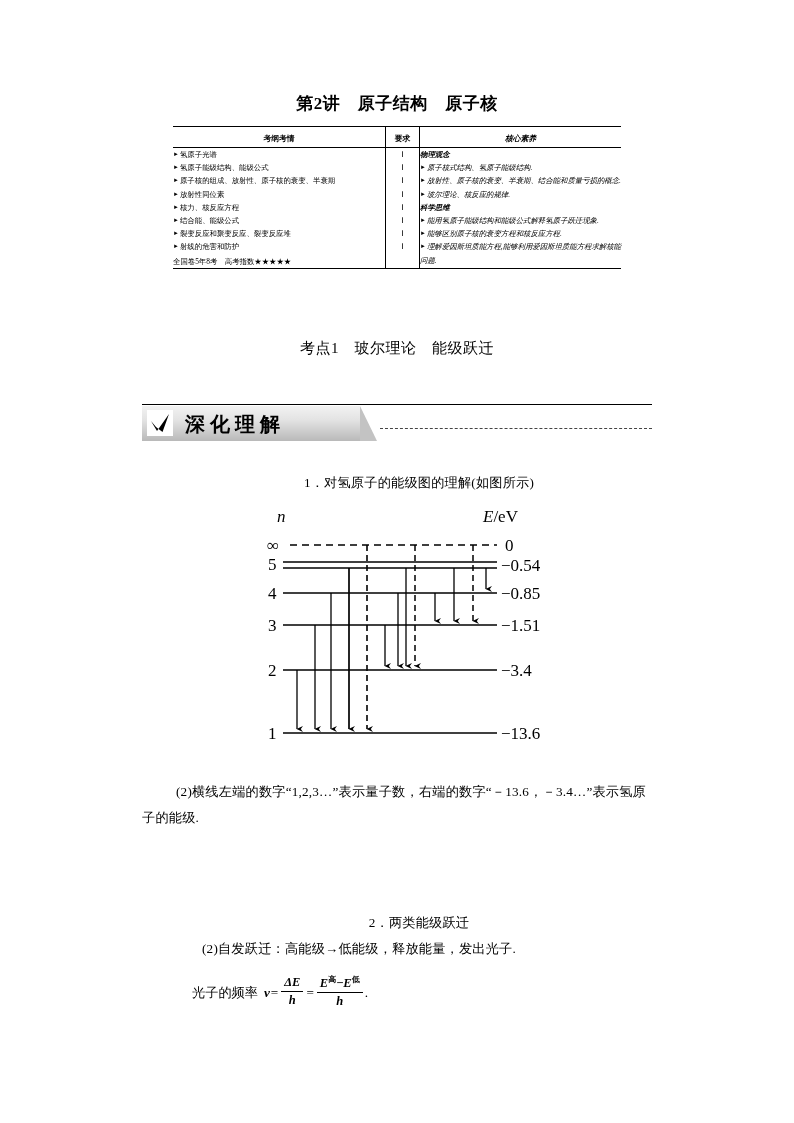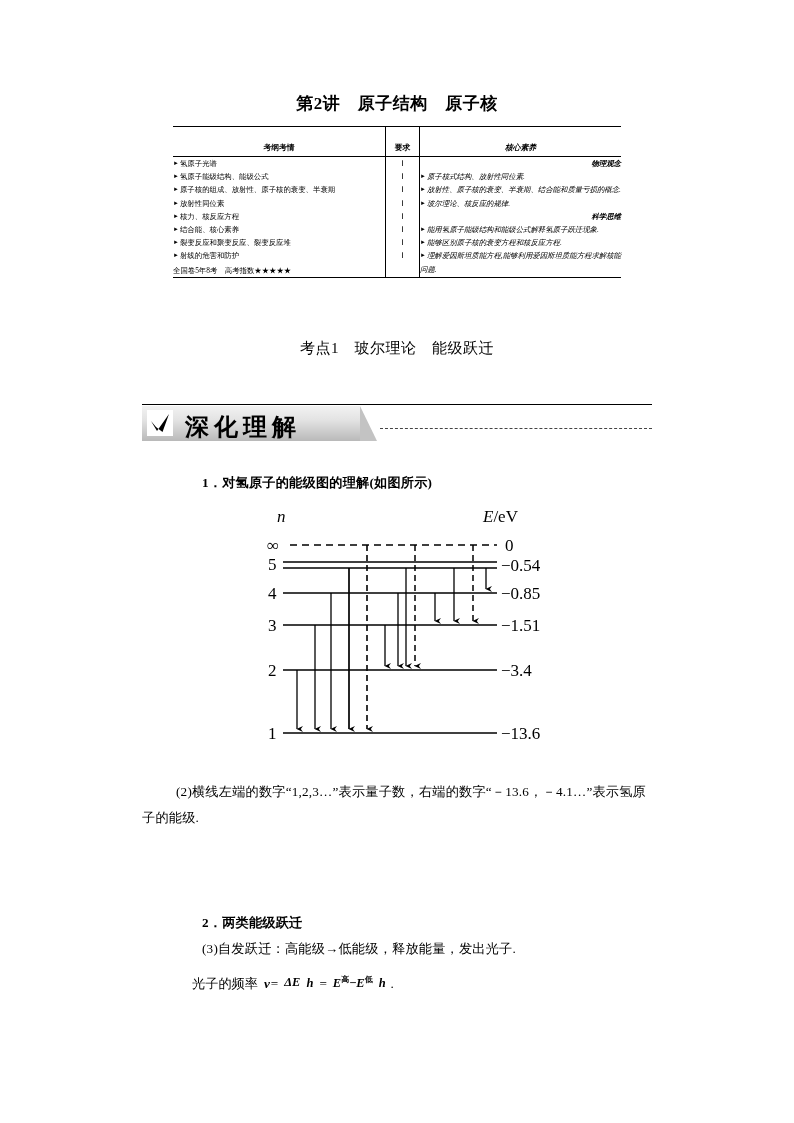--- a/index.html
+++ b/index.html
@@ -45,21 +45,21 @@
     font-size: 7.4px;
   }
   .syllabus td, .syllabus th {
     padding: 0;
     vertical-align: top;
   }
   .syllabus .th-row th {
     font-size: 7.8px;
     font-weight: bold;
     text-align: center;
-    padding: 15px 0 3px 0;
+    padding: 6px 0 3px 0;
     border-bottom: 0.9px solid #000;
   }
   .col-a { width: 214px; }
   .col-b { width: 34px; border-left: 0.9px solid #000; border-right: 0.9px solid #000; }
   .col-c { width: 200px; font-style: italic; }
 
   .cell-pad-a { padding: 4px 2px 4px 4px; }
   .cell-pad-b { padding: 4px 0 4px 0; text-align: center; }
   .cell-pad-c { padding: 4px 3px 4px 5px; }
 
@@ -78,21 +78,20 @@
     font-size: 8px;
   }
   .sy-foot {
     line-height: 13.2px;
     white-space: nowrap;
     padding-top: 1px;
   }
   .cat-head {
     font-weight: bold;
     line-height: 13.2px;
-    text-align: right;
   }
 
   
   .kaodian {
     position: absolute;
     left: 0; top: 339px;
     width: 794px;
     text-align: center;
     font-size: 15px;
     font-weight: normal;
@@ -133,40 +132,40 @@
     width: 26px; height: 26px;
     background: #ffffff;
     display: flex;
     align-items: center;
     justify-content: center;
   }
   .banner-check svg { display: block; }
   .banner-label {
     position: absolute;
     left: 43px; top: 13px;
-    font-size: 24px;
+    font-size: 20px;
     font-weight: bold;
     letter-spacing: 5px;
   }
   .banner-dash {
     position: absolute;
     left: 238px; top: 30px;
     width: 272px;
     border-top: 1.2px dashed #444;
   }
 
   
   .para {
     position: absolute;
     font-size: 13.2px;
     line-height: 26px;
     letter-spacing: 0.2px;
   }
   .p-indent { text-indent: 26px; }
-  .bold { font-weight: bold; }
+  .bold { font-weight: normal; text-align: center; }
 
   
   .diagram {
     position: absolute;
     left: 265px; top: 505px;
     width: 300px;
     height: 245px;
   }
   .diagram svg { display: block; }
 
@@ -174,20 +173,21 @@
   .formula-row {
     position: absolute;
     left: 192px; top: 975px;
     font-size: 13.2px;
     display: flex;
     align-items: center;
     white-space: nowrap;
   }
   .frac {
     display: inline-flex;
+    flex-direction: column;
     align-items: center;
     vertical-align: middle;
     margin: 0 2px;
     position: relative;
     top: -1px;
   }
   .frac .num {
     padding: 0 3px 1px 3px;
     font-size: 12.5px;
     font-style: italic;
@@ -221,38 +221,38 @@
       <th class="col-b">要求</th>
       <th class="col-c">核心素养</th>
     </tr>
     <tr>
       <td class="col-a cell-pad-a">
         <div class="sy-line"><span class="bullet">►</span><span>氢原子光谱</span></div>
         <div class="sy-line"><span class="bullet">►</span><span>氢原子能级结构、能级公式</span></div>
         <div class="sy-line"><span class="bullet">►</span><span>原子核的组成、放射性、原子核的衰变、半衰期</span></div>
         <div class="sy-line"><span class="bullet">►</span><span>放射性同位素</span></div>
         <div class="sy-line"><span class="bullet">►</span><span>核力、核反应方程</span></div>
-        <div class="sy-line"><span class="bullet">►</span><span>结合能、核心素养</span></div>
+        <div class="sy-line"><span class="bullet">►</span><span>结合能、能级公式</span></div>
         <div class="sy-line"><span class="bullet">►</span><span>裂变反应和聚变反应、裂变反应堆</span></div>
         <div class="sy-line"><span class="bullet">►</span><span>射线的危害和防护</span></div>
         <div class="sy-foot">全国卷5年8考　高考指数★★★★★</div>
       </td>
       <td class="col-b cell-pad-b">
         <div class="req-line">Ⅰ</div>
         <div class="req-line">Ⅰ</div>
         <div class="req-line">Ⅰ</div>
         <div class="req-line">Ⅰ</div>
         <div class="req-line">Ⅰ</div>
         <div class="req-line">Ⅰ</div>
         <div class="req-line">Ⅰ</div>
         <div class="req-line">Ⅰ</div>
       </td>
       <td class="col-c cell-pad-c">
         <div class="cat-head">物理观念</div>
-        <div class="sy-line"><span class="bullet">►</span><span>原子核式结构、放射性同位素.</span></div>
+        <div class="sy-line"><span class="bullet">►</span><span>原子核式结构、氢原子能级结构.</span></div>
         <div class="sy-line"><span class="bullet">►</span><span>放射性、原子核的衰变、半衰期、结合能和质量亏损的概念.</span></div>
         <div class="sy-line"><span class="bullet">►</span><span>玻尔理论、核反应的规律.</span></div>
         <div class="cat-head">科学思维</div>
         <div class="sy-line"><span class="bullet">►</span><span>能用氢原子能级结构和能级公式解释氢原子跃迁现象.</span></div>
         <div class="sy-line"><span class="bullet">►</span><span>能够区别原子核的衰变方程和核反应方程.</span></div>
         <div style="line-height:13.2px;"><span class="bullet">►</span><span>理解爱因斯坦质能方程,能够利用爱因斯坦质能方程求解核能问题.</span></div>
       </td>
     </tr>
   </tbody>
     </table>
@@ -319,26 +319,26 @@
 
       <line x1="170" y1="88" x2="170" y2="116" stroke="#000" stroke-width="1.3" marker-end="url(#ah)"></line>
       <line x1="189" y1="63" x2="189" y2="116" stroke="#000" stroke-width="1.3" marker-end="url(#ah)"></line>
       <line x1="208" y1="40" x2="208" y2="116" stroke="#000" stroke-width="1.5" stroke-dasharray="6,4" marker-end="url(#ah)"></line>
 
       <line x1="221" y1="63" x2="221" y2="84" stroke="#000" stroke-width="1.3" marker-end="url(#ah)"></line>
     </svg>
   </div>
 
 
-  <div class="para p-indent" style="left:142px; top:779px; width:512px; text-indent:34px;">(2)横线左端的数字“1,2,3…”表示量子数，右端的数字“－13.6，－4.1…”表示氢原子的能级.</div>
+  <div class="para p-indent" style="left:142px; top:779px; width:512px; text-indent:34px;">(2)横线左端的数字“1,2,3…”表示量子数，右端的数字“－13.6，－3.4…”表示氢原子的能级.</div>
 
 
   <div class="para p-indent bold" style="left:176px; top:910px; width:460px;">2．两类能级跃迁</div>
 
-  <div class="para p-indent" style="left:176px; top:936px; width:478px;">(3)自发跃迁：高能级→低能级，释放能量，发出光子.</div>
+  <div class="para p-indent" style="left:176px; top:936px; width:478px;">(2)自发跃迁：高能级→低能级，释放能量，发出光子.</div>
 
   <div class="formula-row">
     <span>光子的频率</span>
     <span class="ital" style="margin-left:6px;">ν</span>
     <span style="margin:0 1px;">=</span>
     <span class="frac">
       <span class="num">ΔE</span>
       <span class="bar"></span>
       <span class="den">h</span>
     </span>

